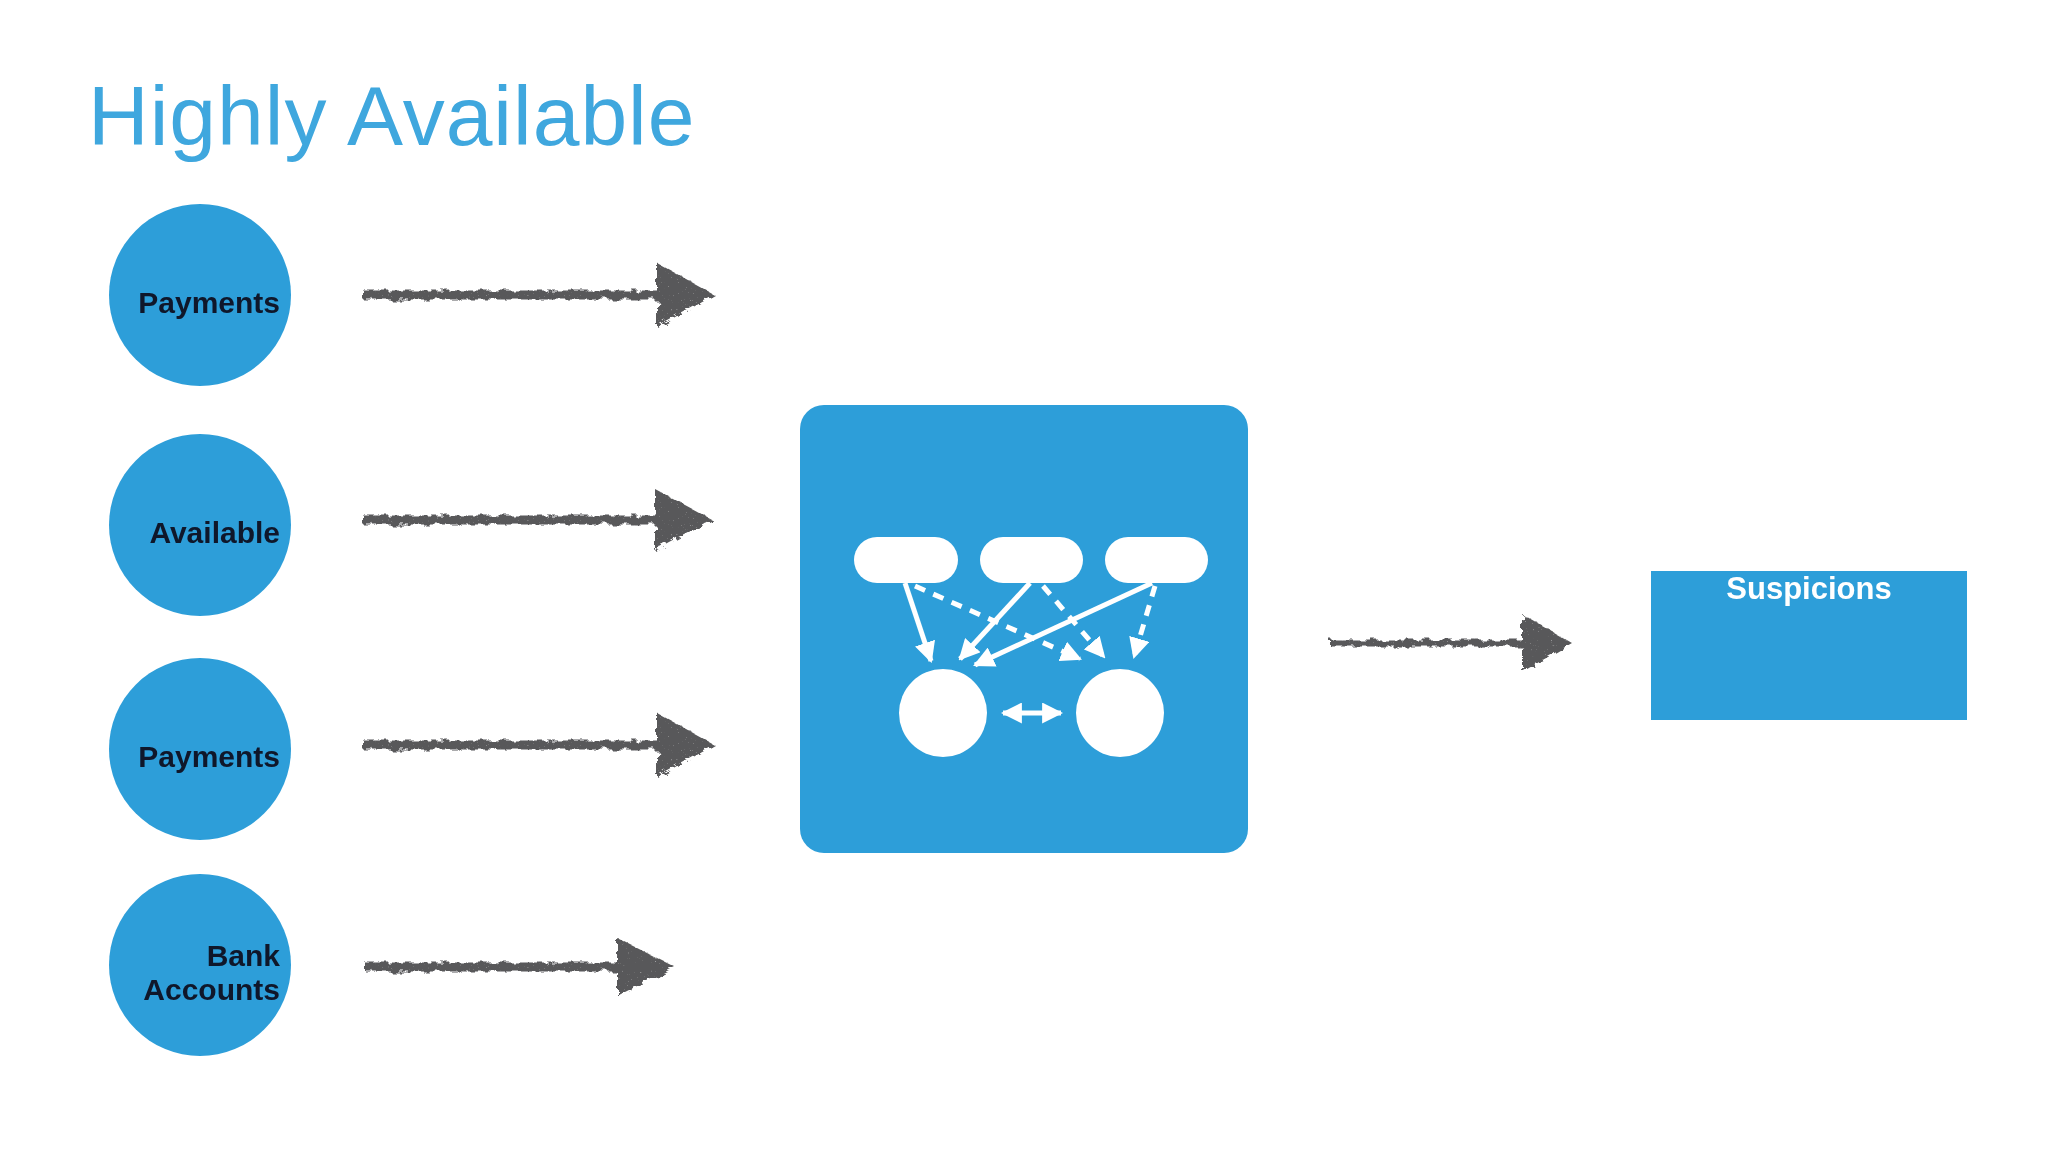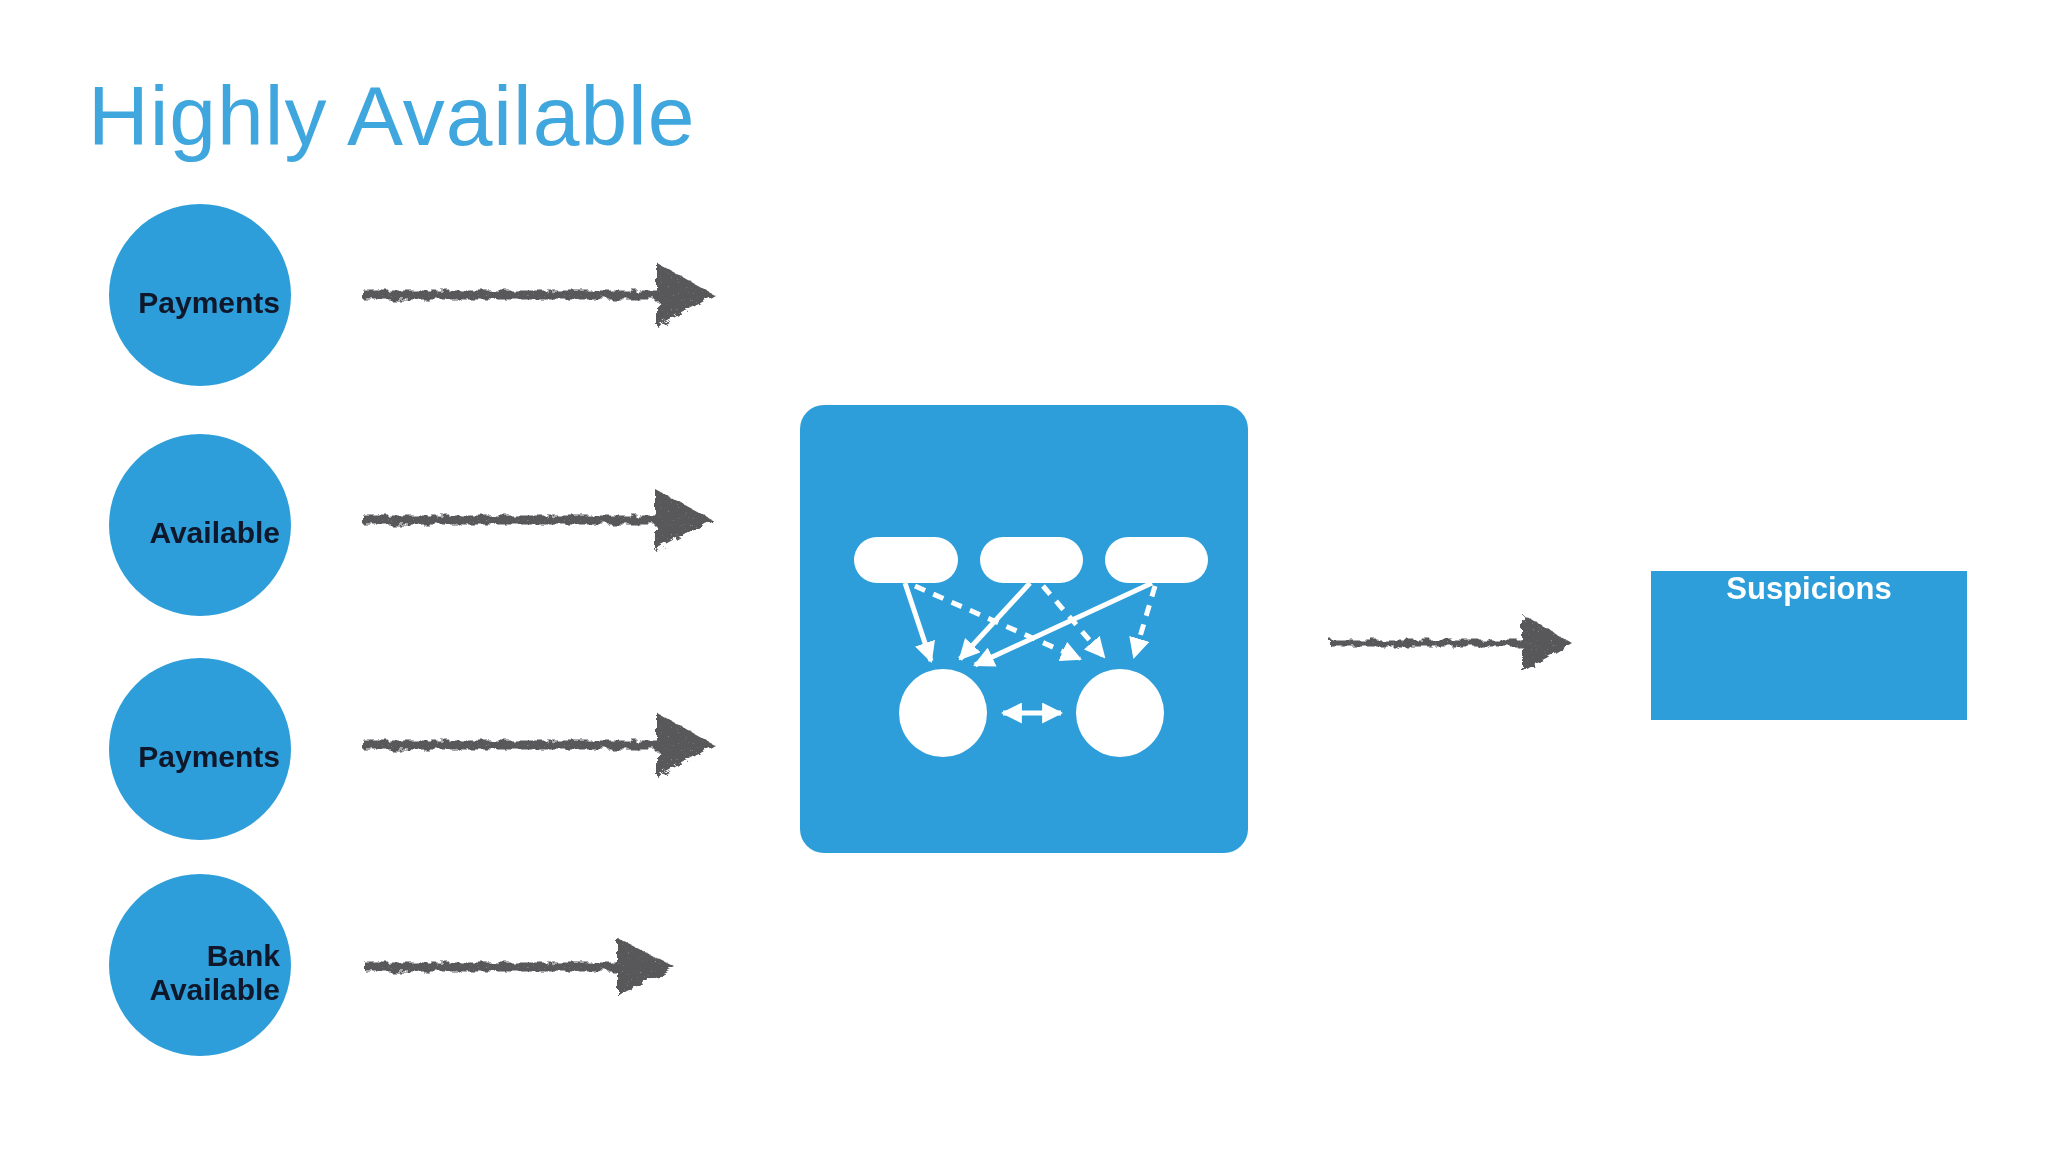--- a/index.html
+++ b/index.html
@@ -72,21 +72,21 @@
   <div class="source-circle" style="left:109px;top:204px">
     <div class="lbl">Payments</div>
   </div>
   <div class="source-circle" style="left:109px;top:434px">
     <div class="lbl">Available</div>
   </div>
   <div class="source-circle" style="left:109px;top:658px">
     <div class="lbl">Payments</div>
   </div>
   <div class="source-circle" style="left:109px;top:874px">
-    <div class="lbl">Bank Available</div>
+    <div class="lbl">Bank Accounts</div>
   </div>
 
   <svg class="chalk-arrow" style="left:355px;top:253px" width="370" height="84" viewBox="0 0 370 84">
     <g filter="url(#chalk)">
       <line x1="8" y1="42" x2="302" y2="42" stroke-width="9"></line>
       <polygon points="302,10 302,74 360,42"></polygon>
     </g>
   </svg>
   <svg class="chalk-arrow" style="left:355px;top:478px" width="370" height="84" viewBox="0 0 370 84">
     <g filter="url(#chalk)">

